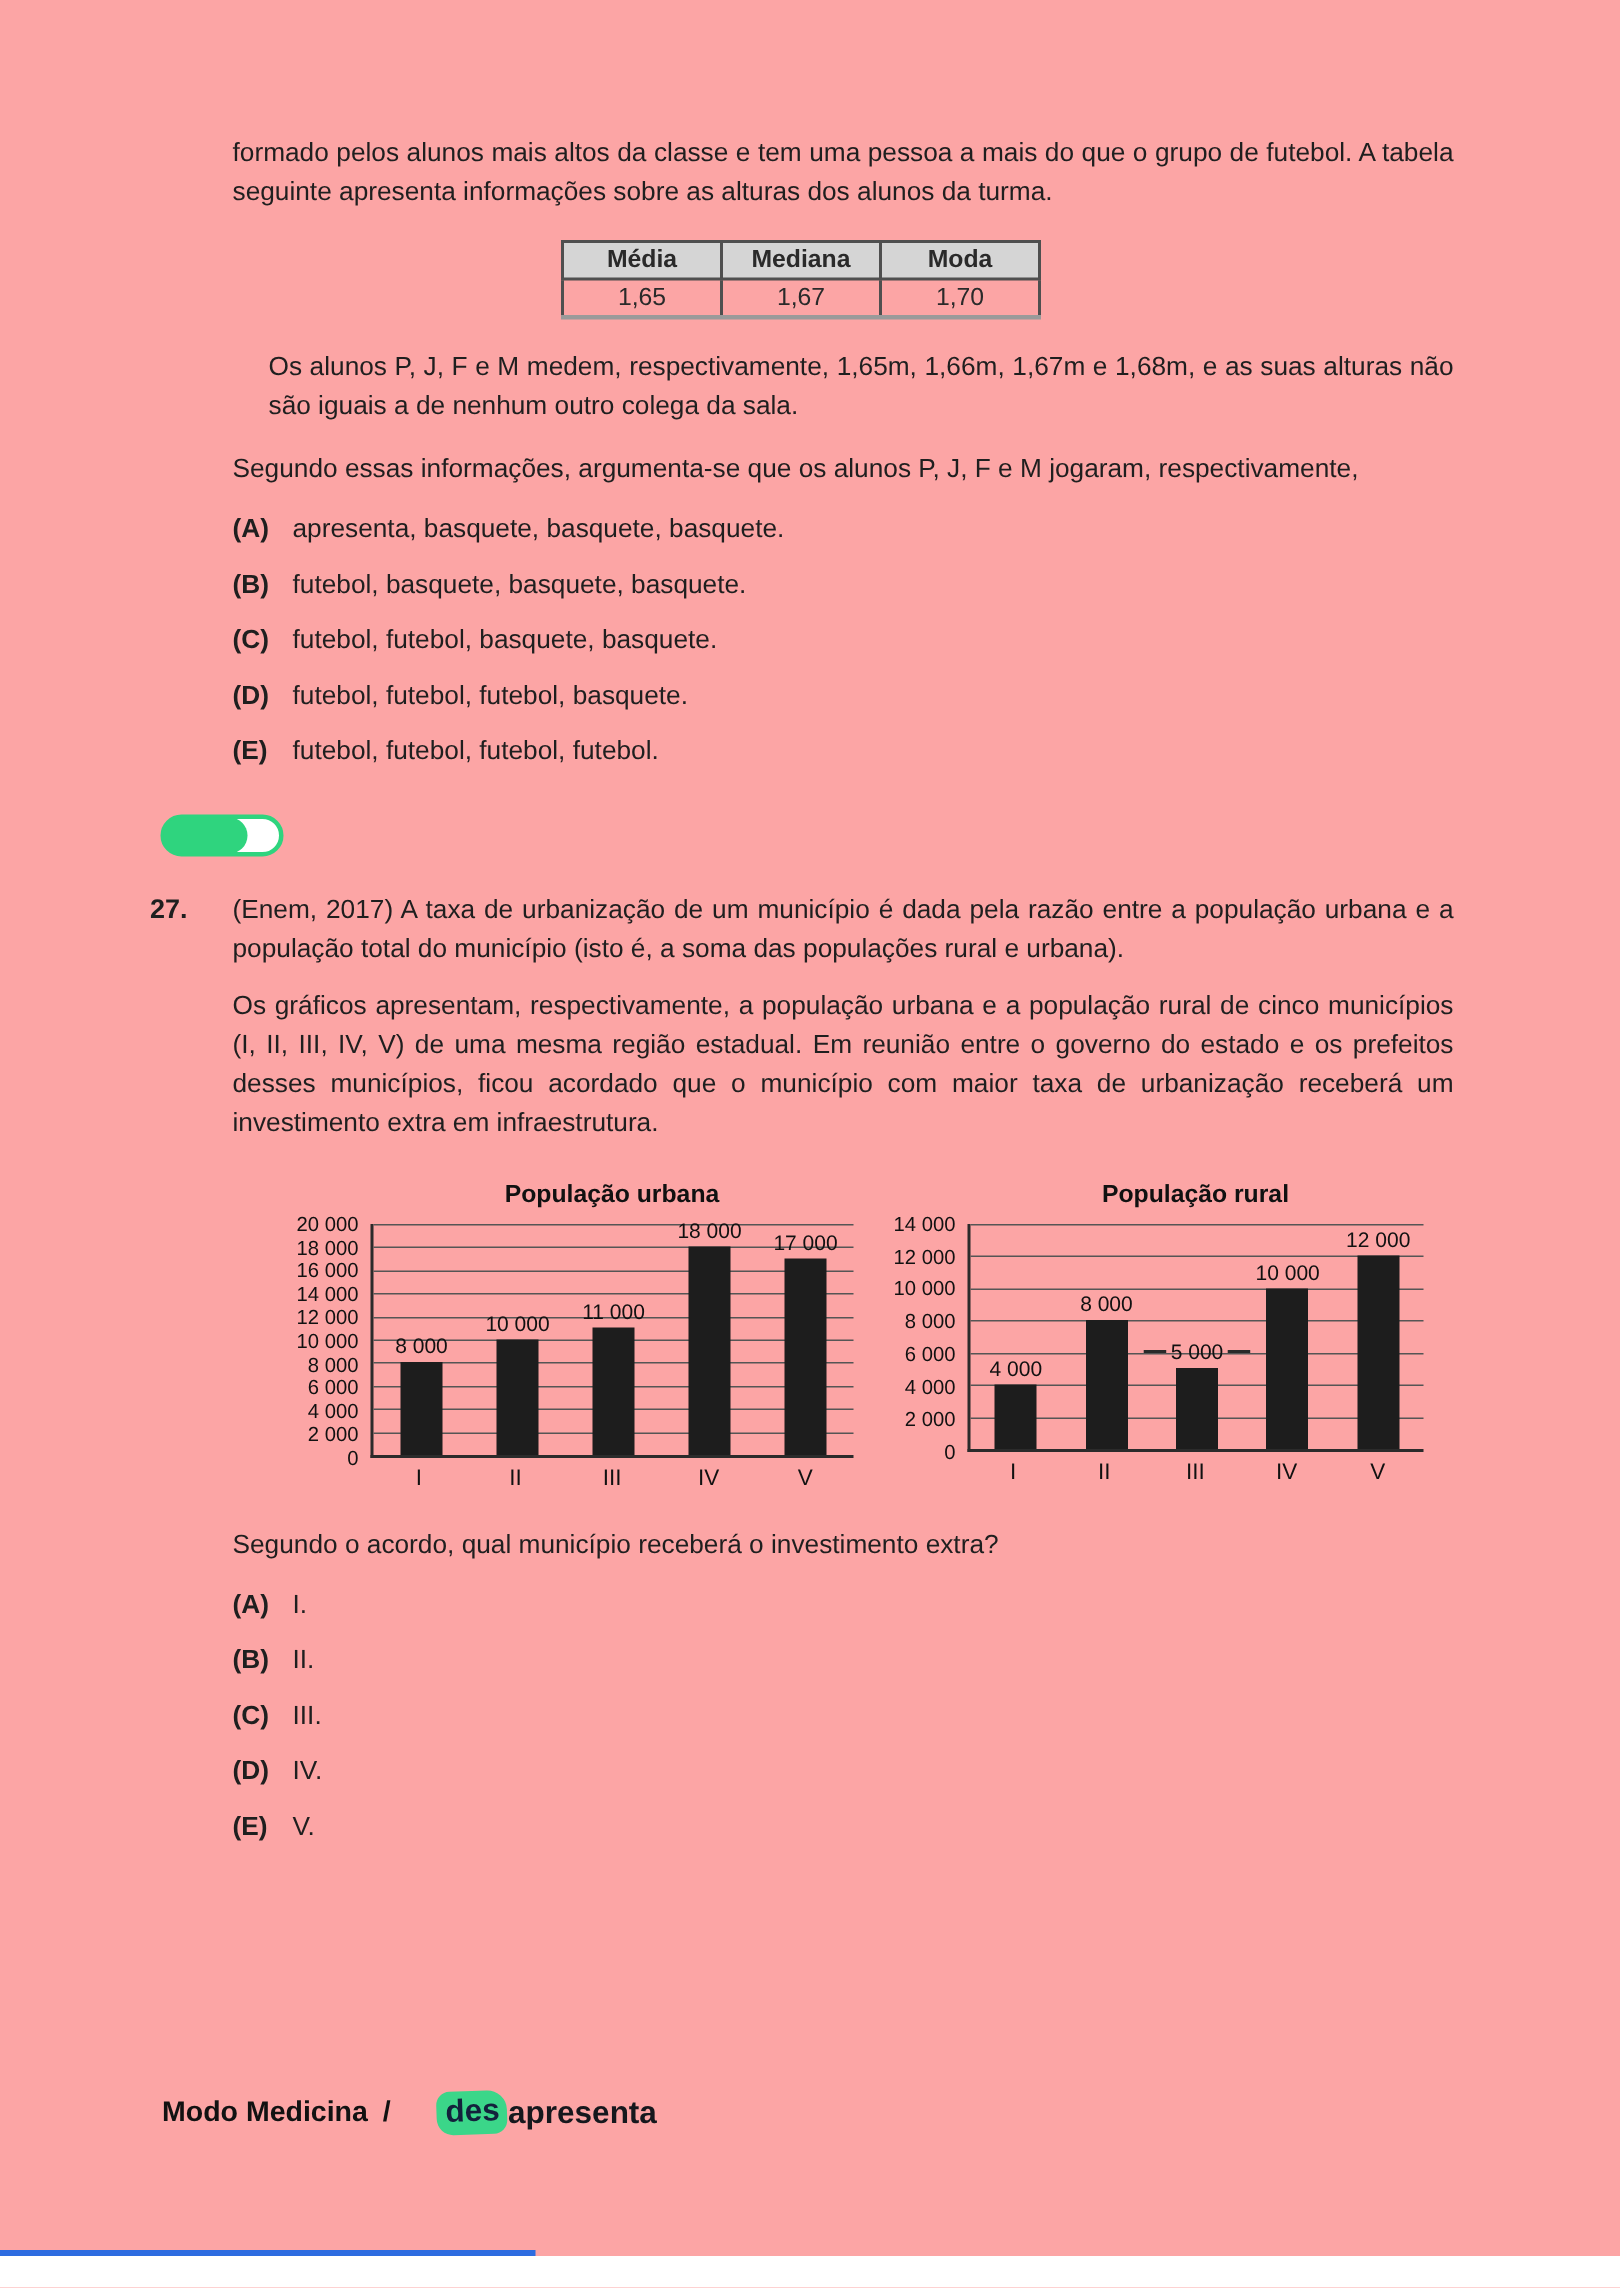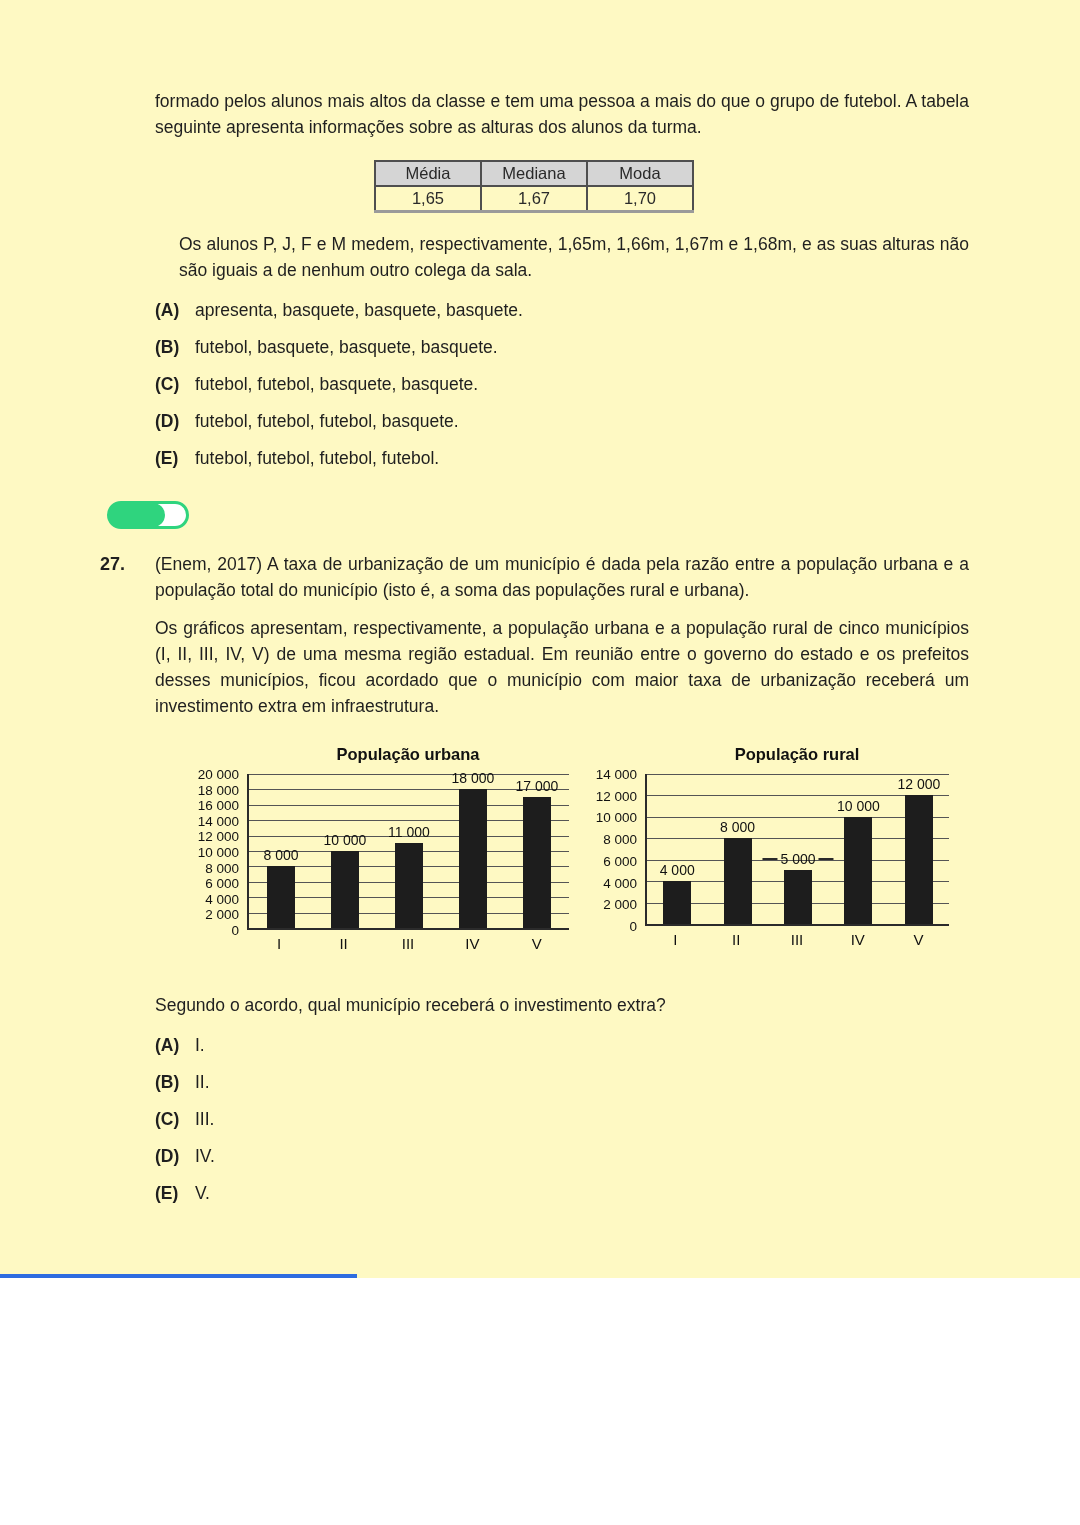--- a/index.html
+++ b/index.html
@@ -9,22 +9,22 @@
     --table-header-bg:#d5d5d5;
     --bar-black:#1d1d1d;
     --bottom-blue:#2e6ce0;
     --grid:#555;
     --axis:#2b2b2b;
   }
   *{margin:0;padding:0;box-sizing:border-box;}
   html,body{background:#fff;}
   .page{
     position:relative;
-    width:1080px;height:1278px;
-    background:#fef9c3;
+    width:1080px;height:1504px;
+    background:#fca5a5;
     font-family:"Liberation Sans", sans-serif;
     color:var(--text);
     padding:88px 111px 0 155px;
     overflow:hidden;
   }
   .para{
     font-size:17.5px;
     line-height:26px;
     text-align:justify;
     color:var(--text);
@@ -36,21 +36,21 @@
     transform:translateX(-28px);
     font-size:16.5px;
   }
   .stats-table th,.stats-table td{
     border:2px solid #4f4f4f;
     min-width:106px;
     text-align:center;
     padding:2px 16px;
     color:#2a2a2a;
   }
-  .stats-table th{background:var(--table-header-bg);font-weight:normal;margin-top:24px;}
+  .stats-table th{background:var(--table-header-bg);font-weight:bold;margin-top:24px;}
   .stats-table td{border-bottom:3px solid #9a9a9a;}
   
   .options{margin-top:14px;}
   .option{
     display:flex;
     font-size:17.5px;
     line-height:26px;
     margin-bottom:11px;
   }
   .opt-label{width:40px;flex:none;font-weight:bold;}
@@ -111,21 +111,21 @@
   }
   .bar-label.leader::before,
   .bar-label.leader::after{
     content:"";display:inline-block;
     width:15px;height:2px;background:#2a2a2a;
     vertical-align:middle;margin:0 3px 3px 3px;
   }
   .xlabels{display:flex;margin-left:62px;margin-top:5px;}
   .xlabel{flex:1;text-align:center;font-size:15px;color:#111;}
   
-  .q27-question{margin-top:40px;}
+  .q27-question{margin-top:22px;}
   
   .footer{
     position:absolute;left:108px;top:1394px;
     display:flex;align-items:center;
     font-size:19px;font-weight:bold;color:#121212;
   }
   .footer-sep{margin-left:10px;}
   .logo{display:inline-flex;align-items:center;margin-left:30px;font-size:21px;font-weight:bold;}
   .logo-des{
     display:inline-block;
@@ -161,20 +161,21 @@
     <tbody>
       <tr>
         <td>1,65</td>
         <td>1,67</td>
         <td>1,70</td>
       </tr>
     </tbody>
   </table>
 
   <p class="para" style="margin-top:18px;margin-left:24px;">Os alunos P, J, F e M medem, respectivamente, 1,65m, 1,66m, 1,67m e 1,68m, e as suas alturas não são iguais a de nenhum outro colega da sala.</p>
+  <p class="para" style="margin-top:16px;">Segundo essas informações, argumenta-se que os alunos P, J, F e M jogaram, respectivamente,</p>
 
   <div class="options">
     <div class="option">
       <span class="opt-label">(A)</span>
       <span>apresenta, basquete, basquete, basquete.</span>
     </div>
     <div class="option">
       <span class="opt-label">(B)</span>
       <span>futebol, basquete, basquete, basquete.</span>
     </div>

